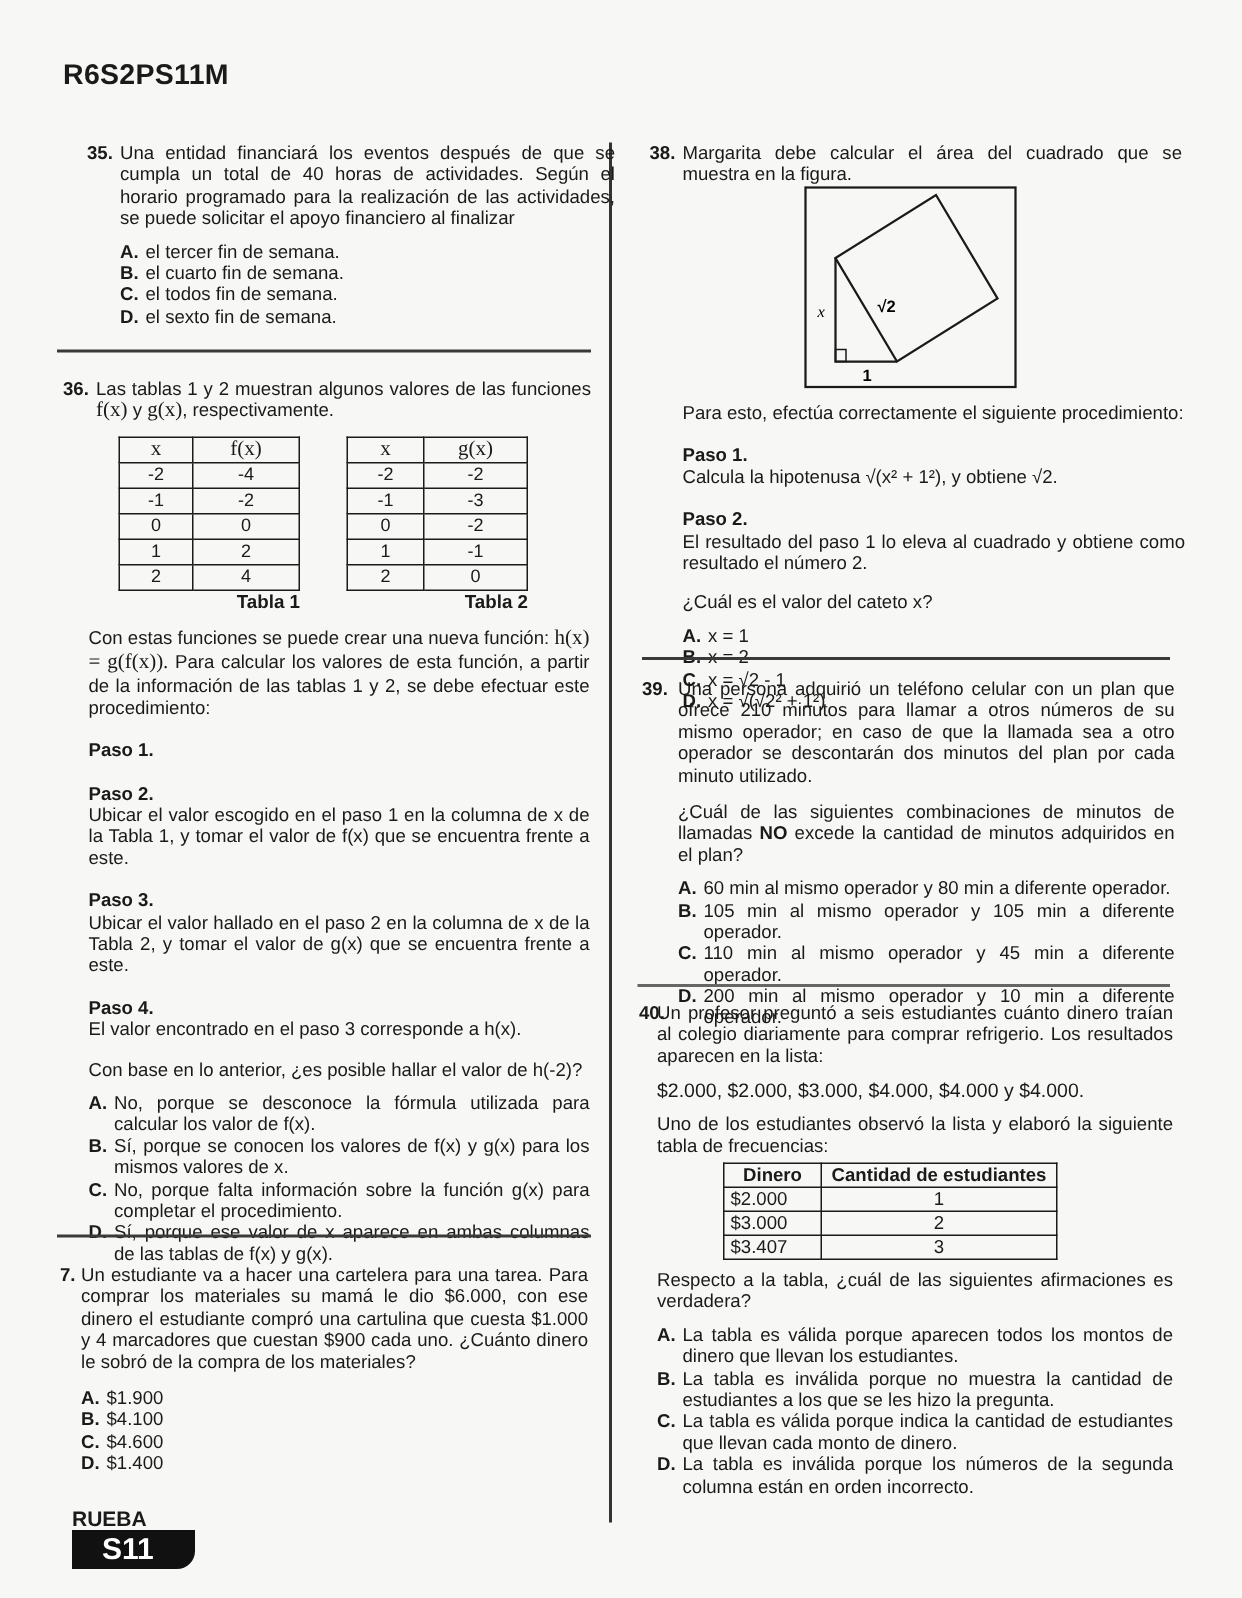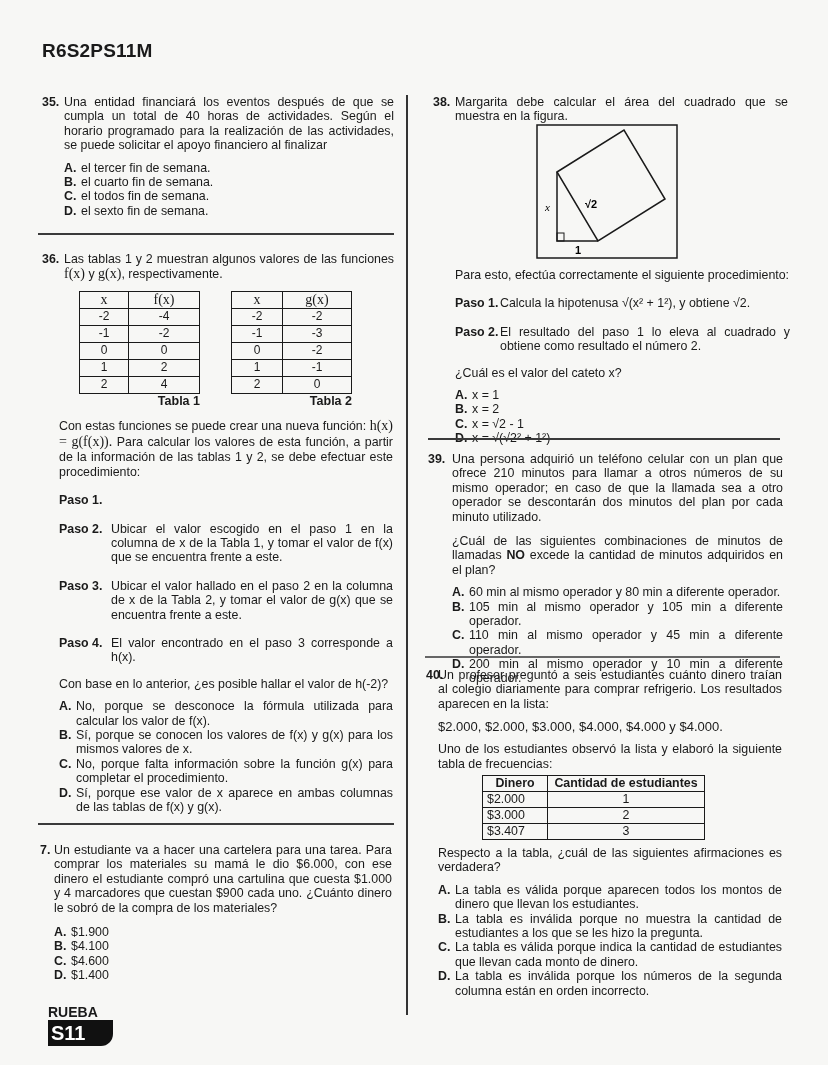--- a/index.html
+++ b/index.html
@@ -17,39 +17,39 @@
   .qbody { margin-left:22px; }
   .stem { text-align:justify; }
   .opts { margin-top:8px; }
   .opt { display:flex; }
   .opt .l { font-weight:bold; width:17px; flex:none; }
   .opt .t { flex:1; text-align:justify; }
   .it { font-family:"Liberation Serif", serif; font-size:14px; }
   table.tb { border-collapse:collapse; text-align:center; font-size:12px; }
   table.tb td { border:1.5px solid #1a1a1a; height:16px; padding:0; }
   .tcap { font-weight:bold; font-size:12.5px; text-align:right; }
-  .paso { display:flex; margin-top:14px; }
+  .paso { display:flex; margin-top:14px;flex-direction:column; }
   .paso .pl { font-weight:bold; flex:none; }
   .paso .pt { flex:1; text-align:justify; }
   .footer-brand { left:48px; top:1004px; }
   .brand-word { font-weight:bold; font-size:14px; }
   .brand-box { background:#111; color:#fff; font-weight:bold; font-size:20px; width:62px; height:26px;
-    border-radius:0 0 12px 0; padding-left:3px; line-height:26px; }
+    border-radius:0 0 12px 0; padding-left:20px; line-height:26px; }
   .pagenum { left:398px; top:1038px; font-weight:bold; font-size:15px;margin-top:25px; }
   .figure { left:536px; top:124px; }
   table.freq { border-collapse:collapse; font-size:12.4px; }
   table.freq td { border:1.5px solid #1a1a1a; padding:0 4px; height:15px; }
 </style>
 </head>
 <body>
 
 <div class="abs code">R6S2PS11M</div>
 <div class="abs col-divider"></div>
 
-<div class="q" style="left:42px; top:95px; width:352px;">
+<div class="q" style="left:58px; top:95px; width:352px;">
   <span class="qnum">35.</span>
   <div class="qbody">
     <div class="stem">Una entidad financiará los eventos después de que se cumpla un total de 40 horas de actividades. Según el horario programado para la realización de las actividades, se puede solicitar el apoyo financiero al finalizar</div>
     <div class="opts">
       <div class="opt">
           <span class="l">A.</span>
           <span class="t">el tercer fin de semana.</span>
         </div>
       <div class="opt">
           <span class="l">B.</span>

